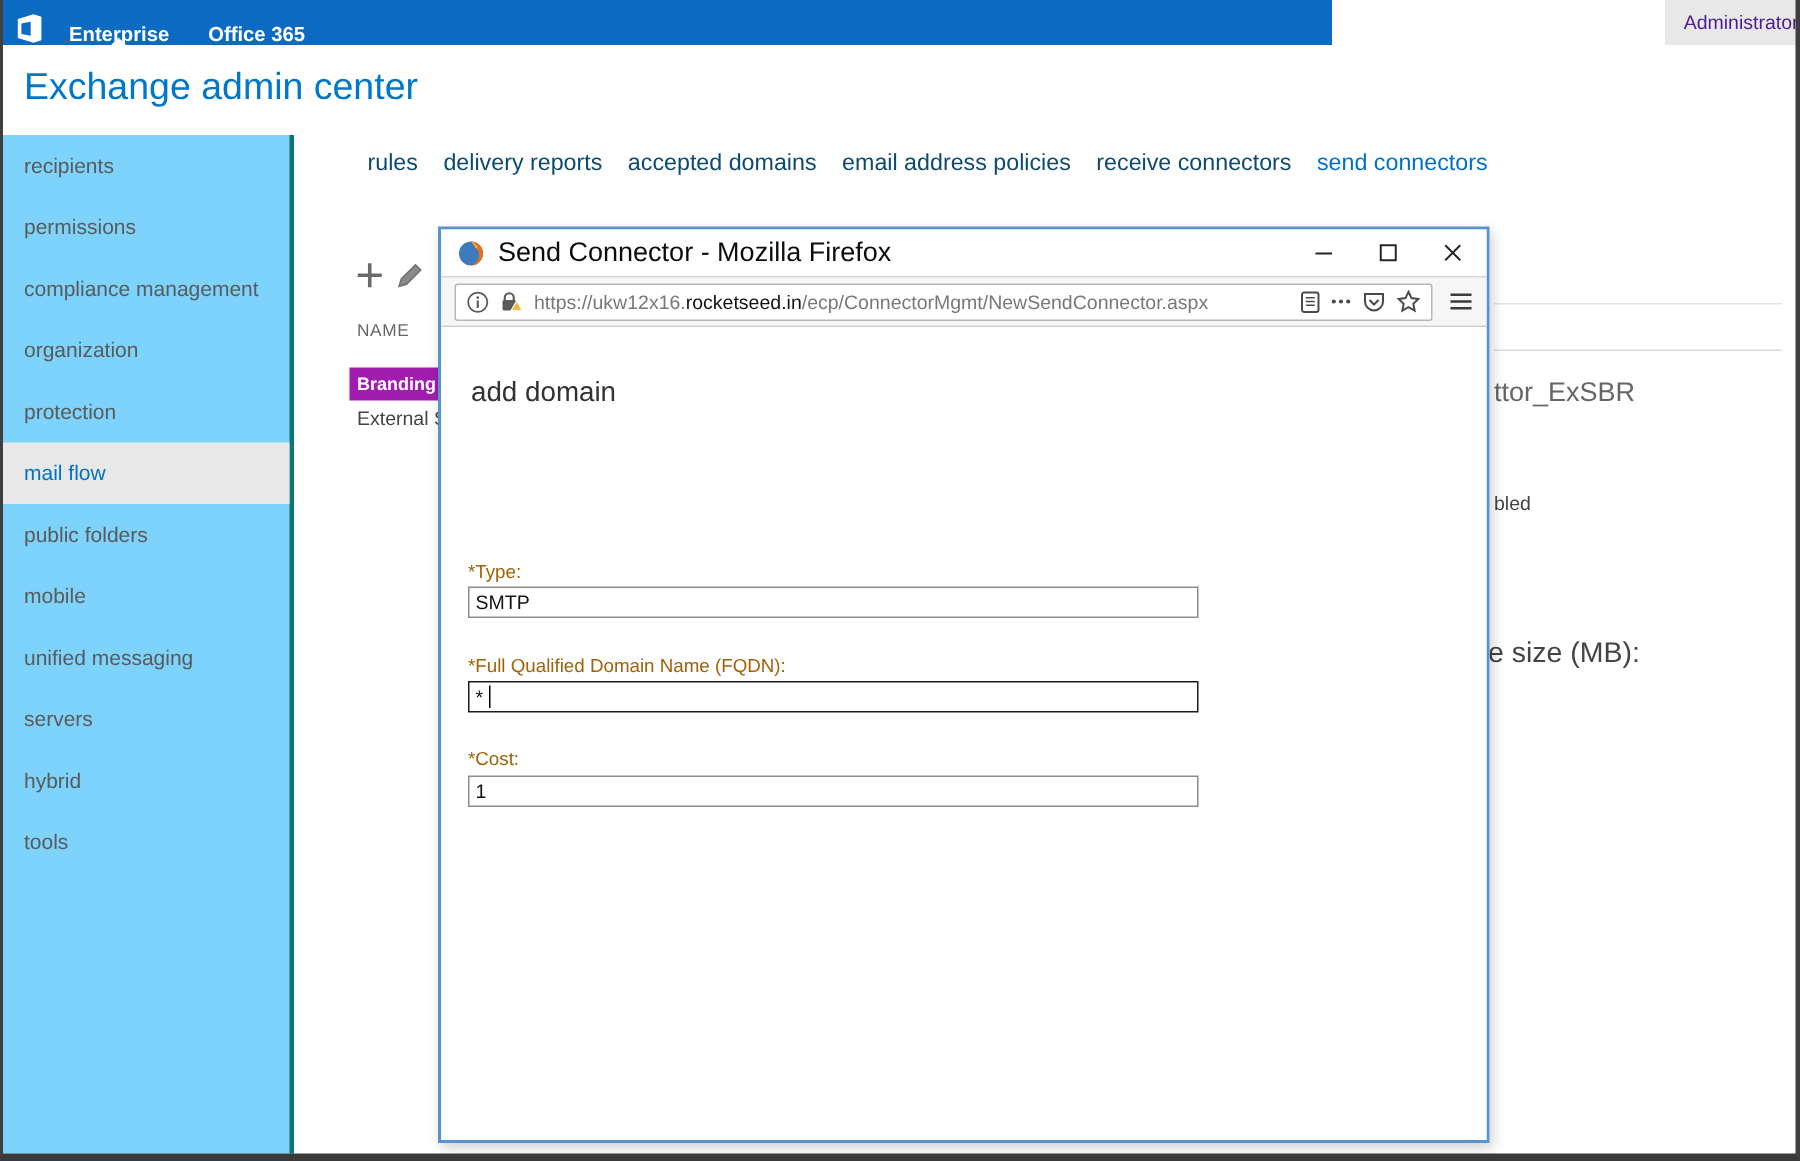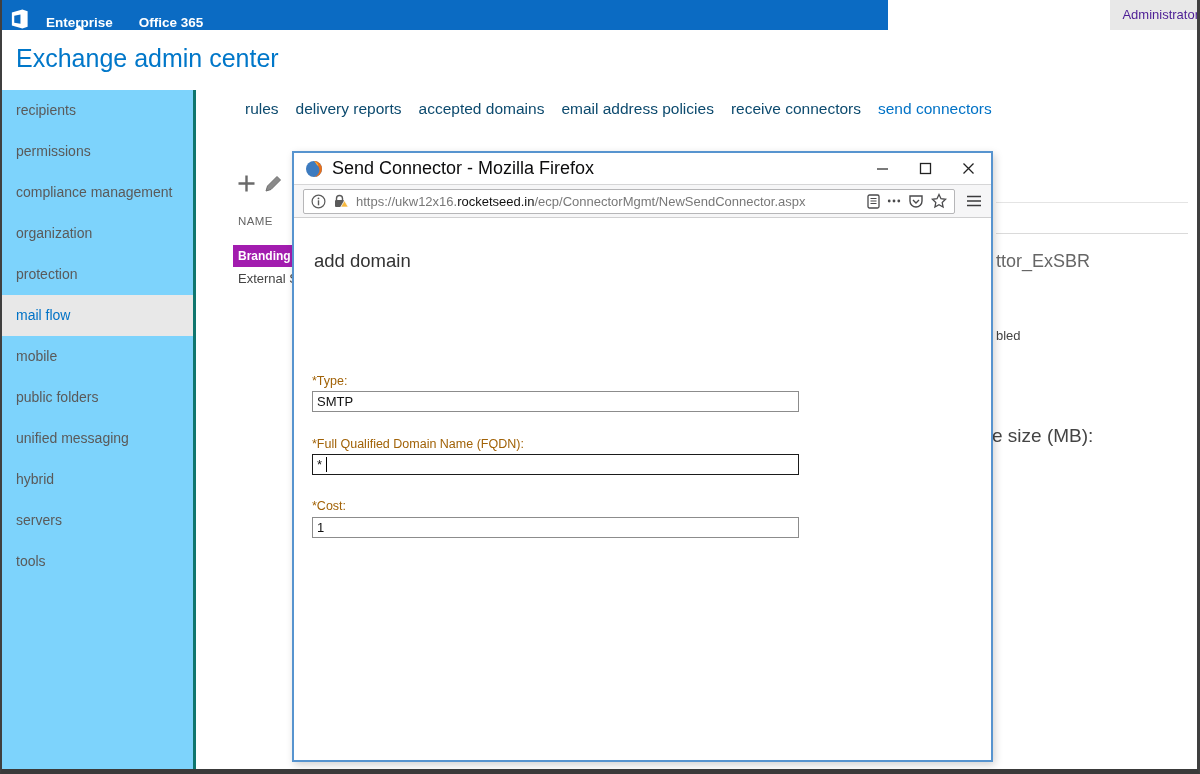--- a/index.html
+++ b/index.html
@@ -105,25 +105,25 @@
 
   <div class="page-title">Exchange admin center</div>
 
   <div class="sidebar">
     <div class="side-item">recipients</div>
     <div class="side-item">permissions</div>
     <div class="side-item">compliance management</div>
     <div class="side-item">organization</div>
     <div class="side-item">protection</div>
     <div class="side-item active">mail flow</div>
+    <div class="side-item">public folders</div>
     <div class="side-item">mobile</div>
-    <div class="side-item">public folders</div>
     <div class="side-item">unified messaging</div>
+    <div class="side-item">servers</div>
     <div class="side-item">hybrid</div>
-    <div class="side-item">servers</div>
     <div class="side-item">tools</div>
   </div>
 
   <div class="tabs">
     <span class="tab">rules</span>
     <span class="tab">delivery reports</span>
     <span class="tab">accepted domains</span>
     <span class="tab">email address policies</span>
     <span class="tab">receive connectors</span>
     <span class="tab active">send connectors</span>

